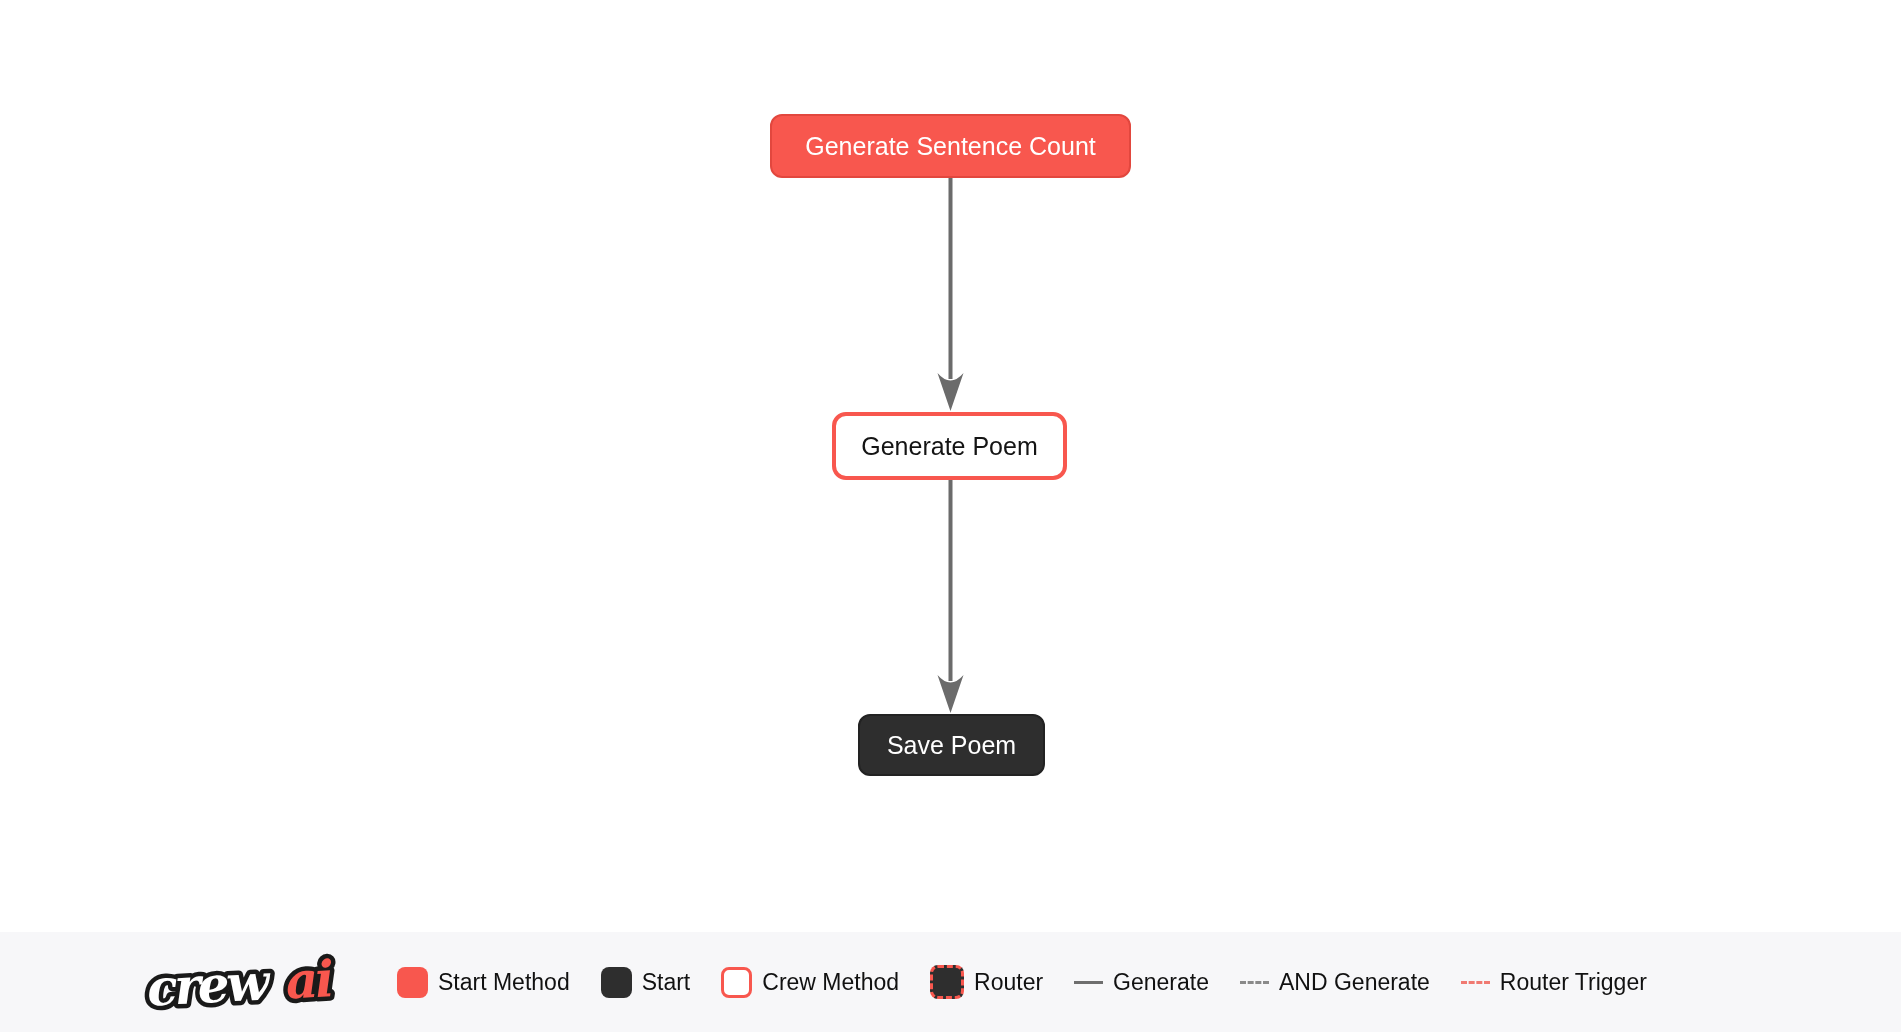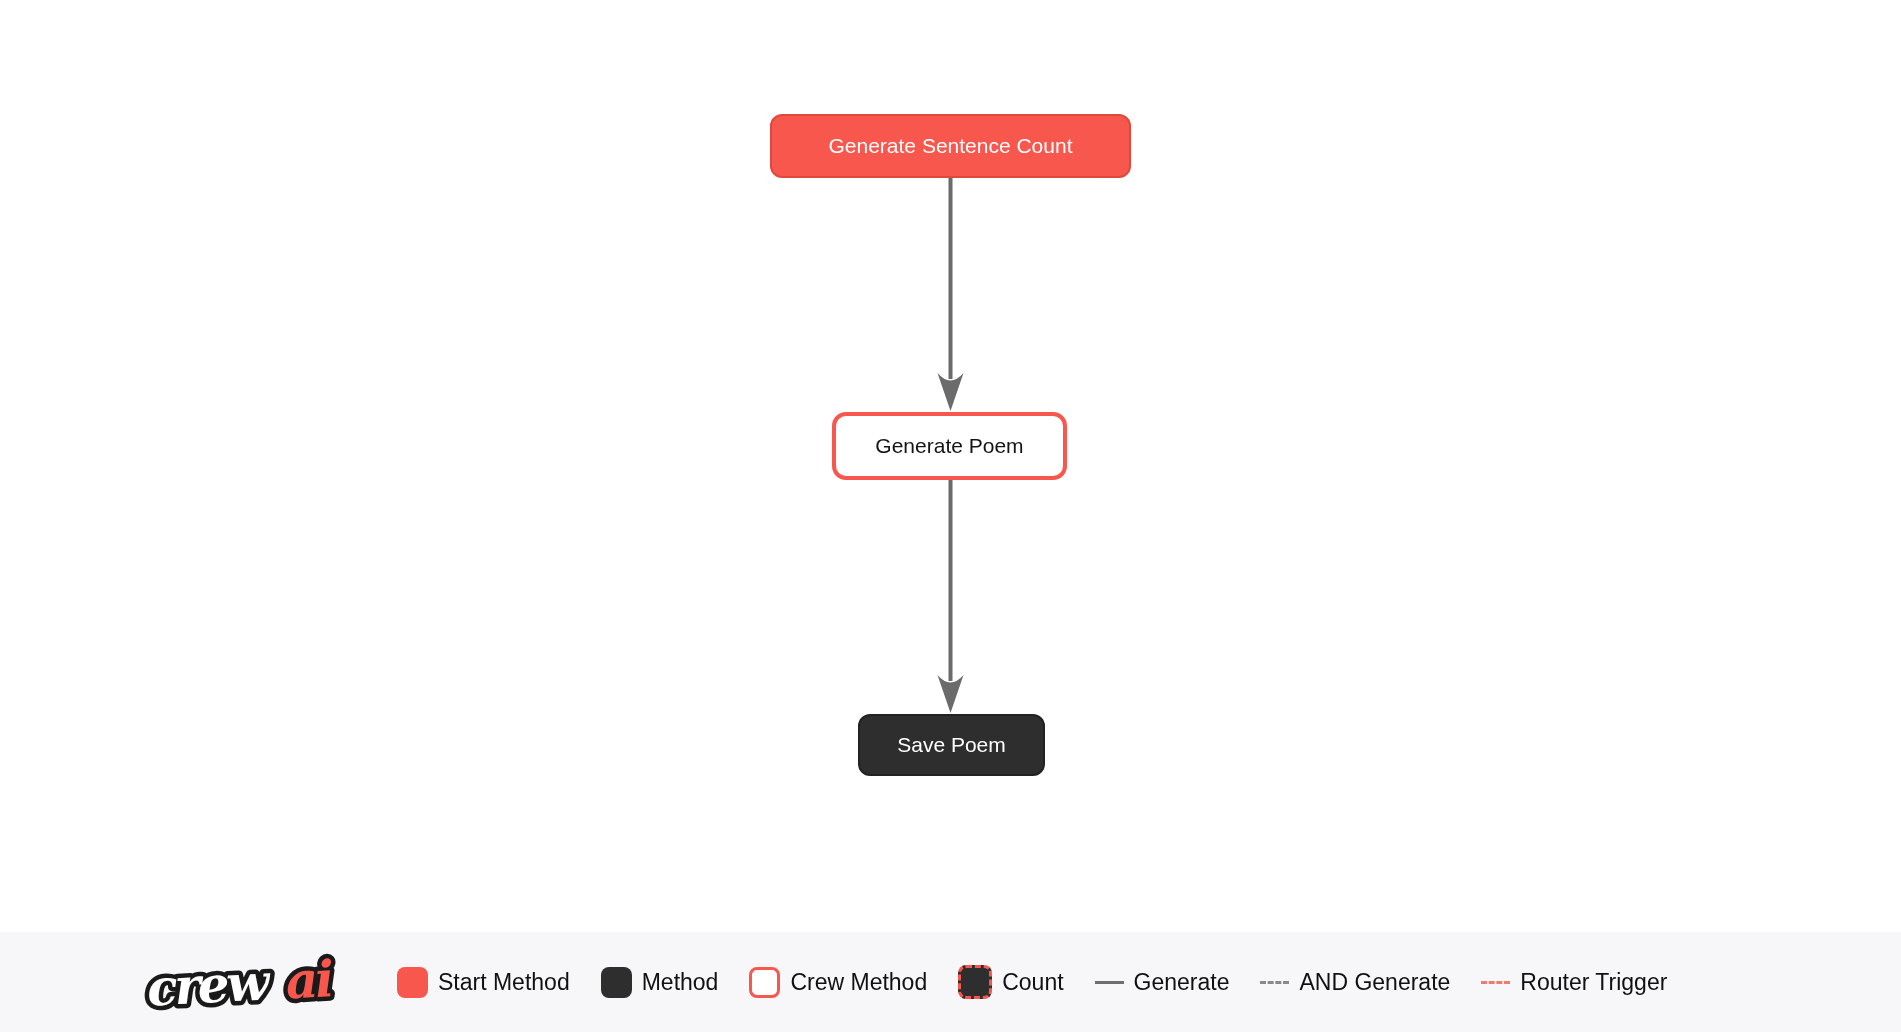--- a/index.html
+++ b/index.html
@@ -15,21 +15,21 @@
   .canvas {
     position: absolute; left: 0; top: 0;
     width: 1901px; height: 932px;
     background: #ffffff;
   }
   .edges { position: absolute; left: 0; top: 0; }
 
   .node {
     position: absolute;
     display: flex; align-items: center; justify-content: center;
-    font-size: 21px;
+    font-size: 25px;
     white-space: nowrap;
     cursor: pointer;
   }
   .node-start {
     left: 770px; top: 114px; width: 361px; height: 64px;
     background: #f8574e;
     border: 2px solid #e2473e;
     border-radius: 12px;
     color: #ffffff;
   }
@@ -120,31 +120,31 @@
 
     <div class="legend">
 
       <div class="legend-item">
         <span class="swatch swatch-start"></span>
         <span>Start Method</span>
       </div>
 
       <div class="legend-item">
         <span class="swatch swatch-method"></span>
-        <span>Method</span>
+        <span>Start</span>
       </div>
 
       <div class="legend-item">
         <span class="swatch swatch-crew"></span>
         <span>Crew Method</span>
       </div>
 
       <div class="legend-item">
         <span class="swatch swatch-router"></span>
-        <span>Count</span>
+        <span>Router</span>
       </div>
 
       <div class="legend-item">
         <span class="swatch line-swatch line-trigger"></span>
         <span>Generate</span>
       </div>
 
       <div class="legend-item">
         <span class="swatch line-swatch line-and"></span>
         <span>AND Generate</span>

